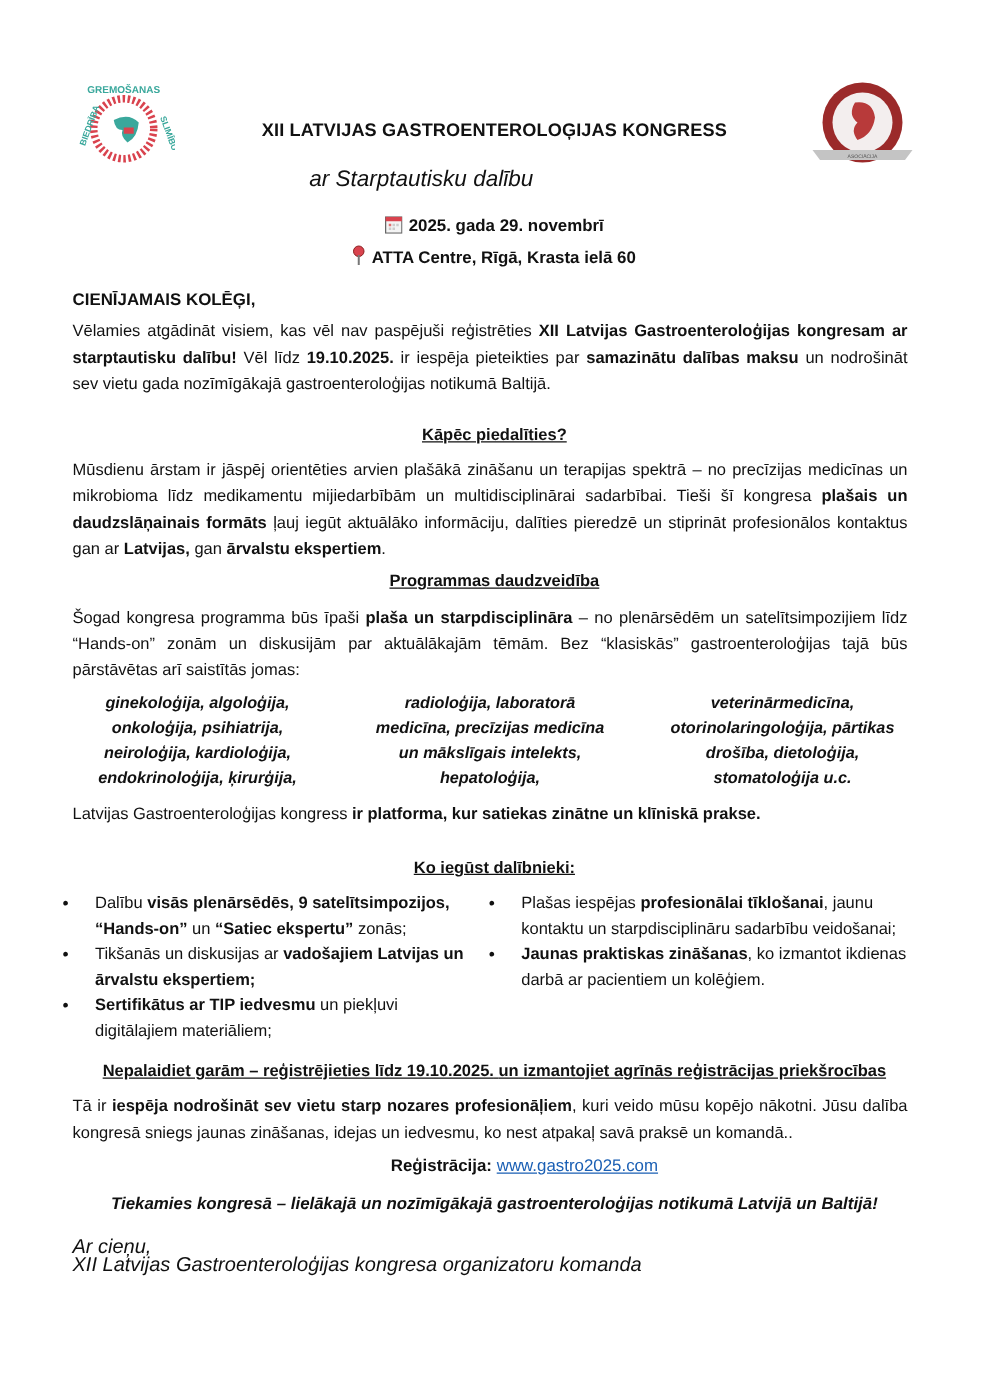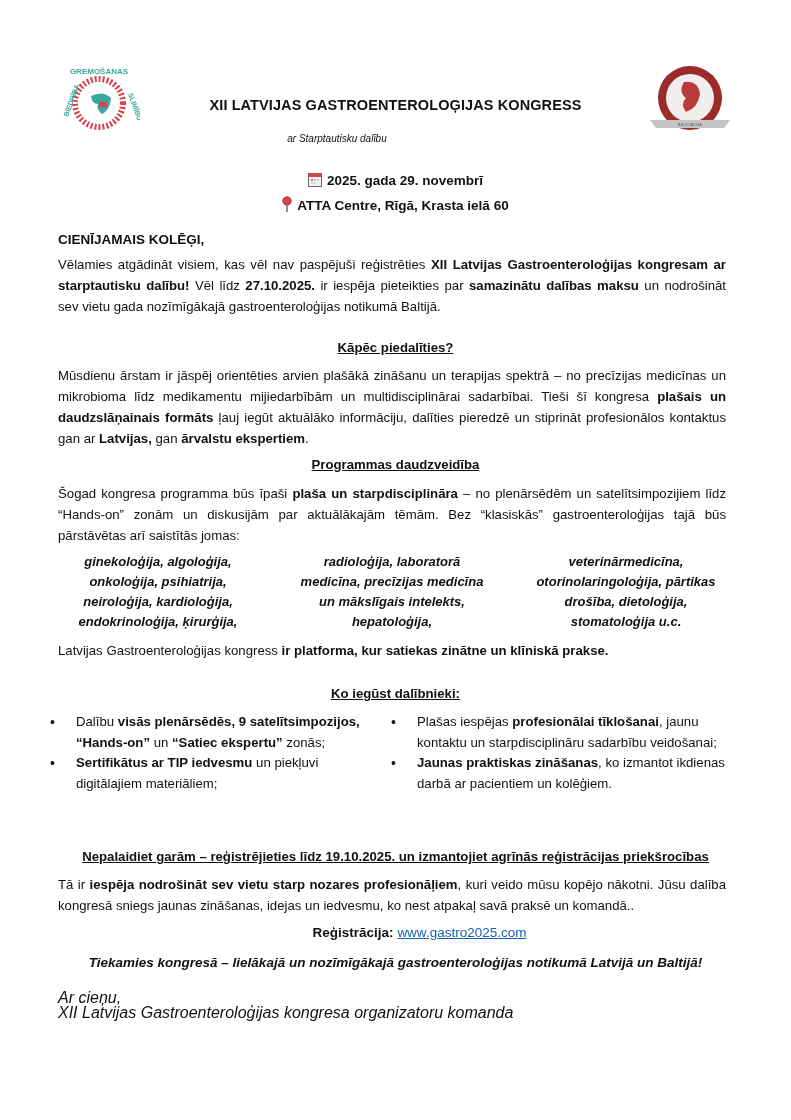--- a/index.html
+++ b/index.html
@@ -6,21 +6,21 @@
   body { width: 791px; height: 1120px; position: relative; overflow: hidden;
          font-family: "Liberation Sans", sans-serif; color: #111; }
   .page { position: absolute; left: 0; top: 0; width: 791px; height: 1120px; }
 
   .logo-left { position: absolute; left: 58px; top: 62px; width: 82px; height: 82px; }
   .logo-right { position: absolute; left: 640px; top: 62px; width: 100px; height: 80px; }
 
   .title { position: absolute; left: 0; width: 791px; top: 97px; text-align: center;
            font-weight: bold; font-size: 14.5px; letter-spacing: 0.1px; }
   .subtitle { position: absolute; left: 0; width: 674px; top: 133px; text-align: center;
-              font-style: italic; font-size: 10px; }
+              font-style: italic; font-size: 18px; }
 
   .meta { position: absolute; left: 0; width: 791px; text-align: center; font-weight: bold; font-size: 13.5px; }
   .meta .ico { display: inline-block; vertical-align: -2px; margin-right: 5px; }
   .meta-date { top: 173px; }
   .meta-place { top: 196px; }
 
   .block { position: absolute; left: 58px; width: 668px; font-size: 13.2px; line-height: 21px; }
   .justify { text-align: justify; }
   .heading { position: absolute; left: 0; width: 791px; text-align: center; font-weight: bold;
              text-decoration: underline; font-size: 13.2px; }
@@ -85,21 +85,21 @@
   <div class="meta meta-place">
     <svg class="ico" width="10" height="16" viewBox="0 0 10 16">
       <circle cx="5" cy="5" r="4.2" fill="#d9434e" stroke="#8a2020" stroke-width="0.8"></circle>
       <rect x="4.2" y="8" width="1.6" height="8" fill="#777"></rect>
     </svg><span>ATTA Centre, Rīgā, Krasta ielā 60</span>
   </div>
 
   <div class="salutation">CIENĪJAMAIS KOLĒĢI,</div>
 
   <div class="block justify" style="top:254px;">
-    <span>Vēlamies atgādināt visiem, kas vēl nav paspējuši reģistrēties </span><b>XII Latvijas Gastroenteroloģijas kongresam ar starptautisku dalību!</b><span> Vēl līdz </span><b>27.10.2025.</b><span> ir iespēja pieteikties par </span><b>samazinātu dalības maksu</b><span> un nodrošināt sev vietu gada nozīmīgākajā gastroenteroloģijas notikumā Baltijā.</span>
+    <span>Vēlamies atgādināt visiem, kas vēl nav paspējuši reģistrēties </span><b>XII Latvijas Gastroenteroloģijas kongresam ar starptautisku dalību!</b><span> Vēl līdz </span><b>19.10.2025.</b><span> ir iespēja pieteikties par </span><b>samazinātu dalības maksu</b><span> un nodrošināt sev vietu gada nozīmīgākajā gastroenteroloģijas notikumā Baltijā.</span>
   </div>
 
   <div class="heading" style="top:340px;">Kāpēc piedalīties?</div>
   <div class="block justify" style="top:365px;">
     <span>Mūsdienu ārstam ir jāspēj orientēties arvien plašākā zināšanu un terapijas spektrā – no precīzijas medicīnas un mikrobioma līdz medikamentu mijiedarbībām un multidisciplinārai sadarbībai. Tieši šī kongresa </span><b>plašais un daudzslāņainais formāts</b><span> ļauj iegūt aktuālāko informāciju, dalīties pieredzē un stiprināt profesionālos kontaktus gan ar </span><b>Latvijas,</b><span> gan </span><b>ārvalstu ekspertiem</b><span>.</span>
   </div>
 
   <div class="heading" style="top:457px;">Programmas daudzveidība</div>
   <div class="block justify" style="top:483px;">
     <span>Šogad kongresa programma būs īpaši </span><b>plaša un starpdisciplināra</b><span> – no plenārsēdēm un satelītsimpozijiem līdz “Hands-on” zonām un diskusijām par aktuālākajām tēmām. Bez “klasiskās” gastroenteroloģijas tajā būs pārstāvētas arī saistītās jomas:</span>
@@ -128,20 +128,21 @@
 
   <div class="block" style="top:640px;">
     <span>Latvijas Gastroenteroloģijas kongress </span><b>ir platforma, kur satiekas zinātne un klīniskā prakse.</b>
   </div>
 
   <div class="heading" style="top:686px;">Ko iegūst dalībnieki:</div>
 
   <div class="bullets">
     <ul class="left">
       <li><span>Dalību </span><b>visās plenārsēdēs, 9 satelītsimpozijos,</b><span> </span><b>“Hands-on”</b><span> un </span><b>“Satiec ekspertu”</b><span> zonās;</span></li>
+      <li><span>Tikšanās un diskusijas ar </span><b>vadošajiem Latvijas un ārvalstu ekspertiem;</b></li>
       <li><b>Sertifikātus ar TIP iedvesmu</b><span> un piekļuvi digitālajiem materiāliem;</span></li>
     </ul>
     <ul class="right">
       <li><span>Plašas iespējas </span><b>profesionālai tīklošanai</b><span>, jaunu kontaktu un starpdisciplināru sadarbību veidošanai;</span></li>
       <li><b>Jaunas praktiskas zināšanas</b><span>, ko izmantot ikdienas darbā ar pacientiem un kolēģiem.</span></li>
     </ul>
   </div>
 
   <div class="heading" style="top:849px;">
     <span>Nepalaidiet garām – reģistrējieties līdz 19.10.2025.</span> <span>un izmantojiet agrīnās reģistrācijas priekšrocības</span>

